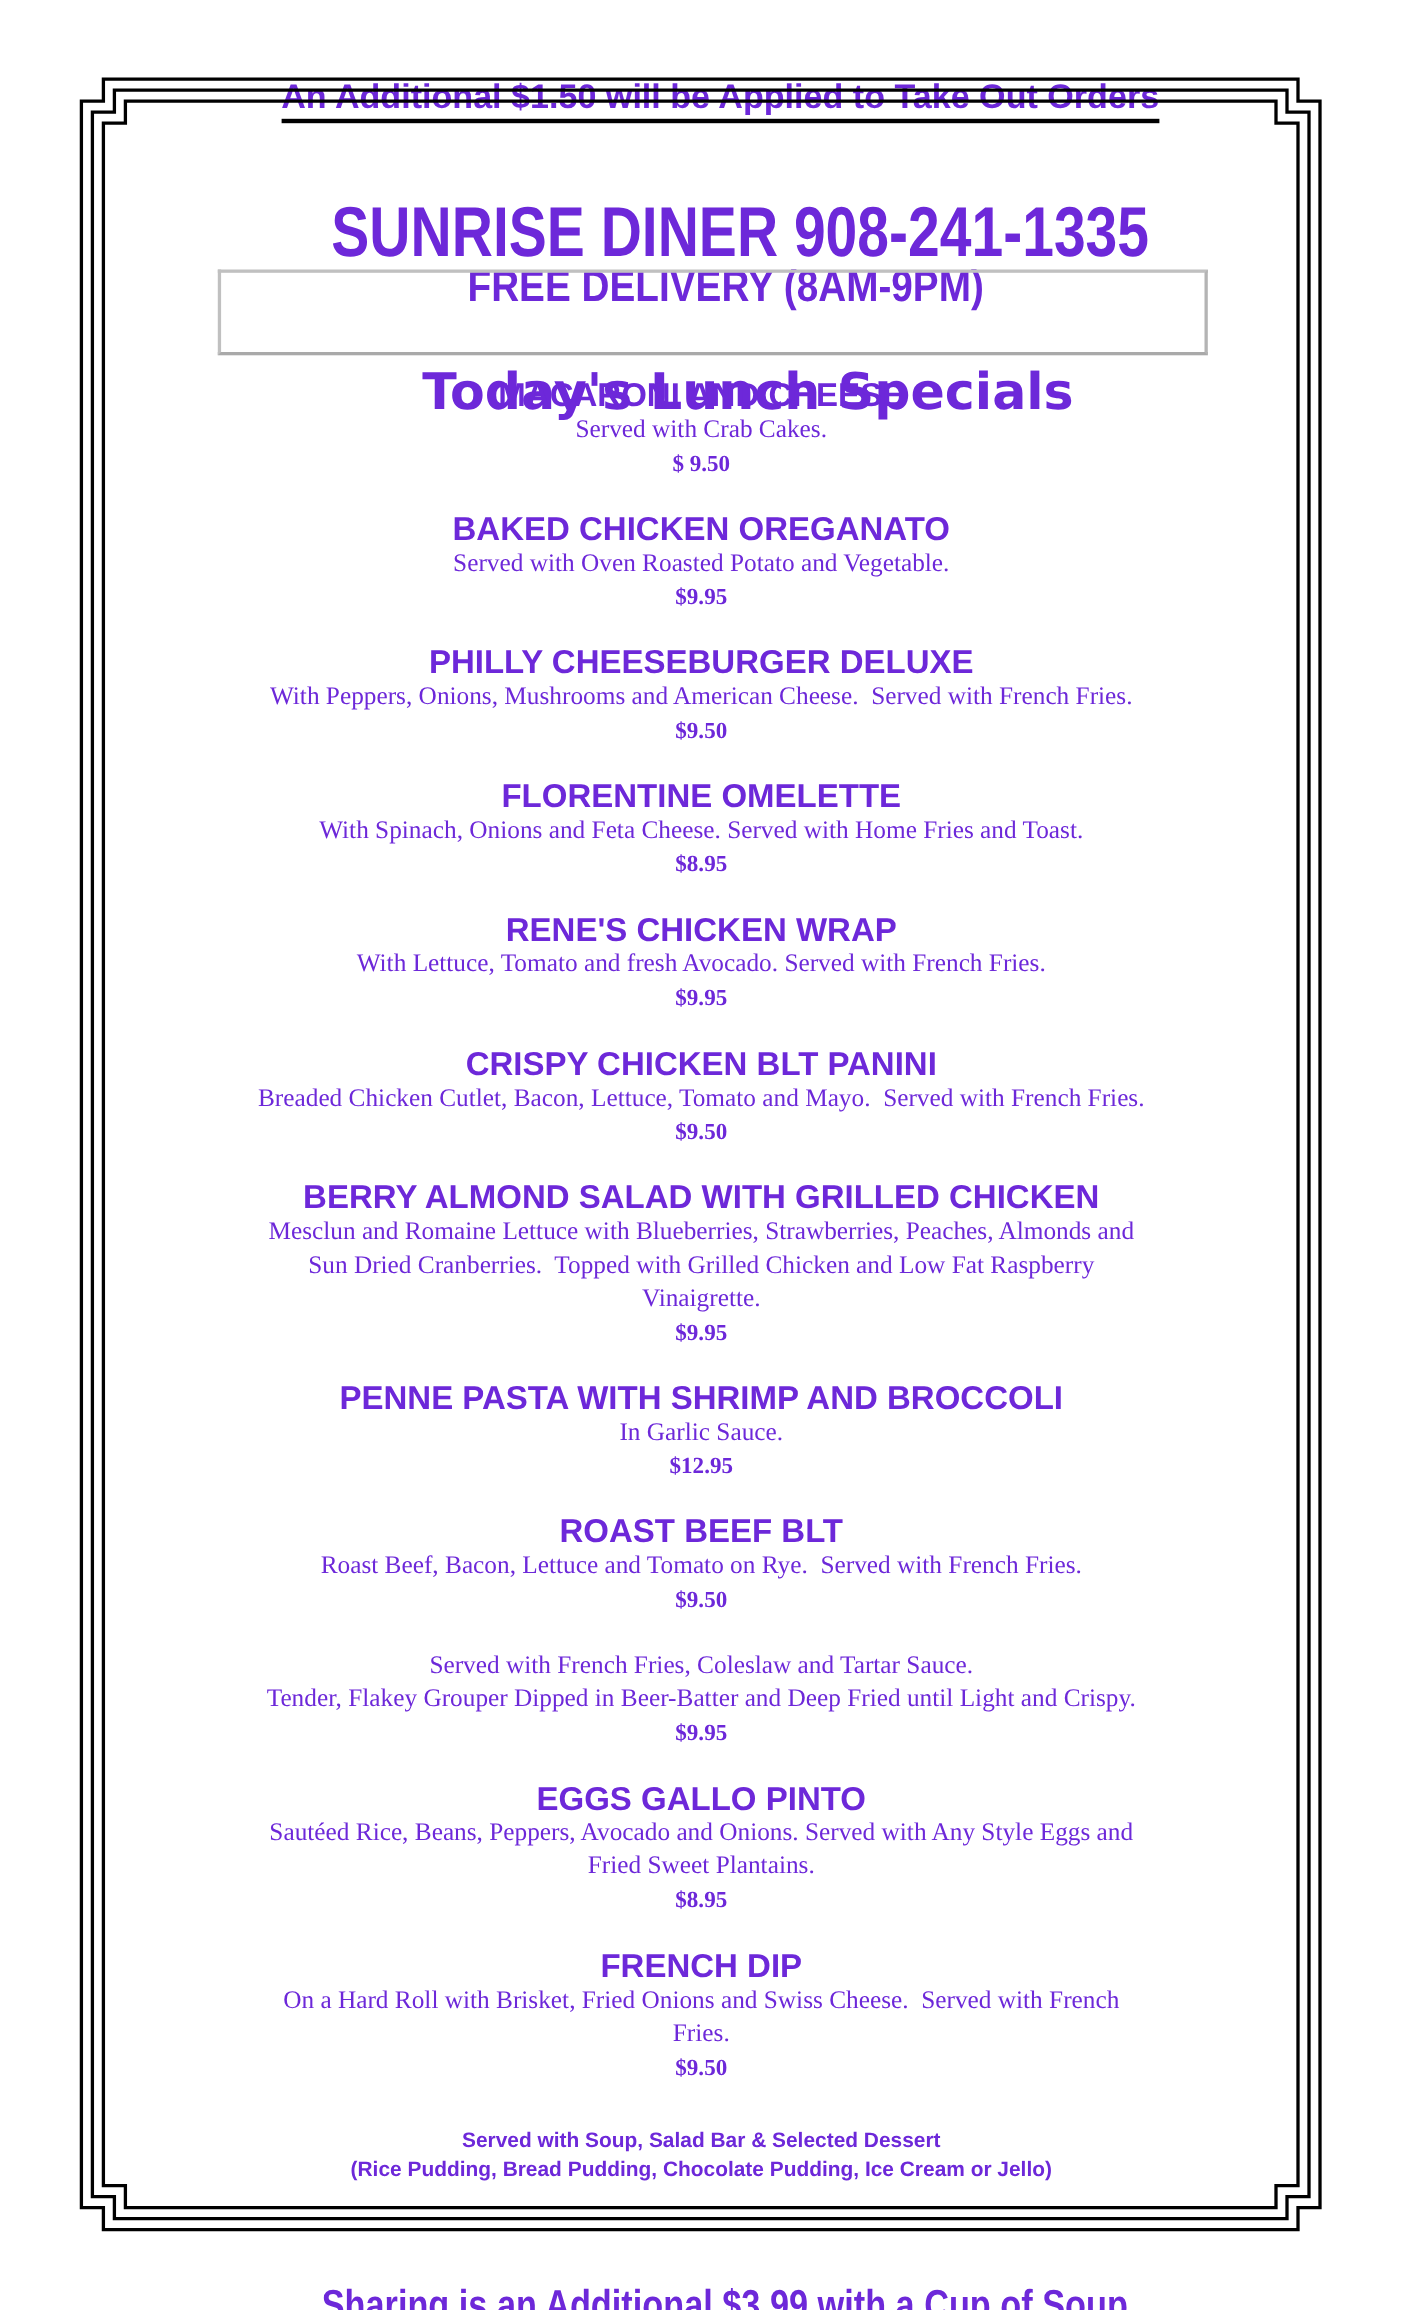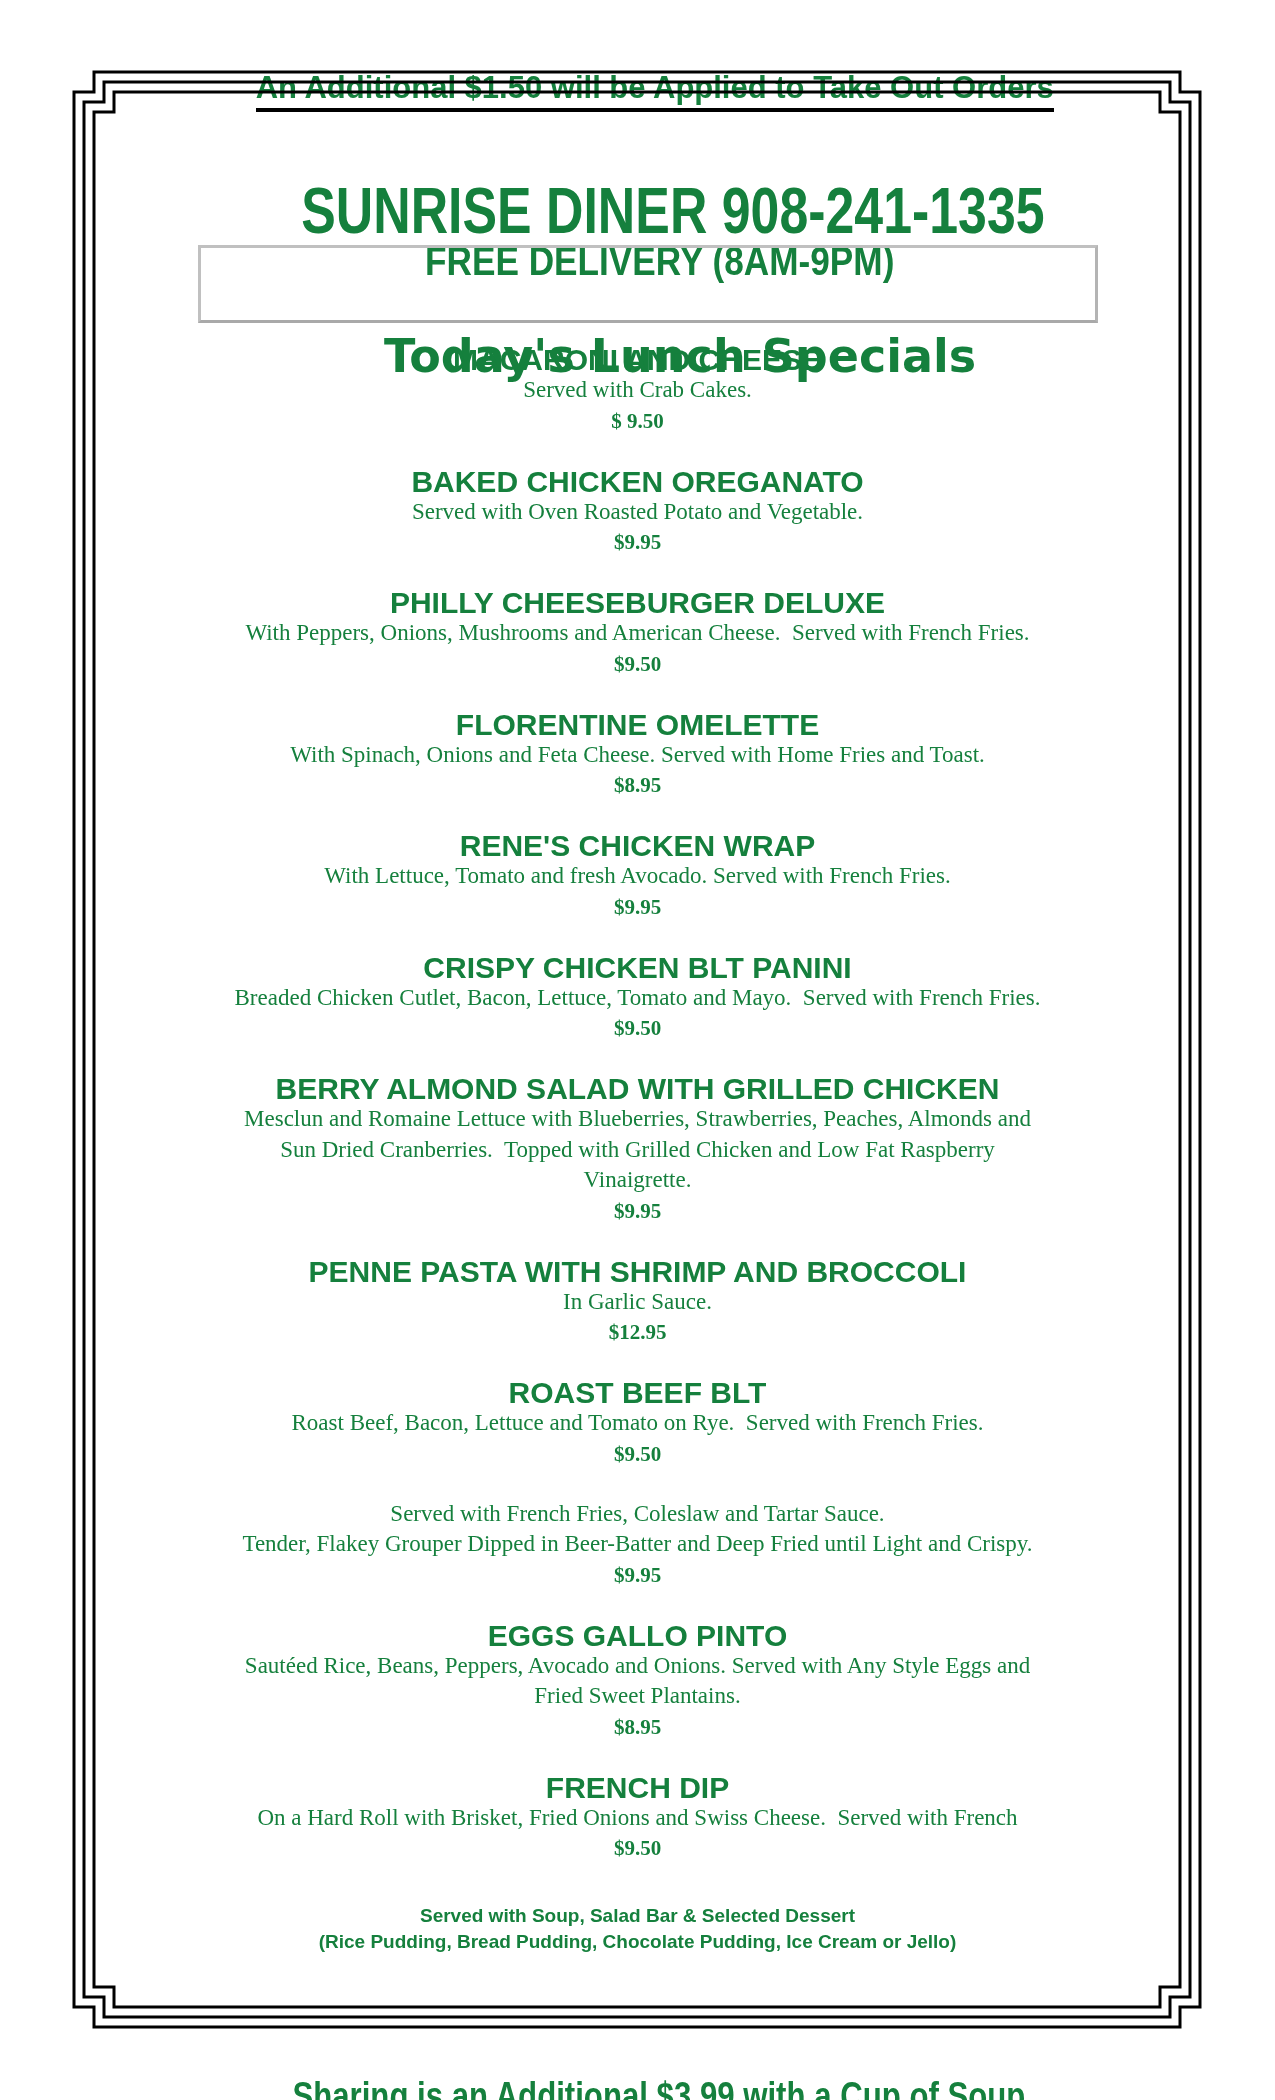--- a/index.html
+++ b/index.html
@@ -1,21 +1,21 @@
 <!DOCTYPE html>
 <html><head>
 <meta charset="utf-8">
 <style>
   html,body { margin:0; padding:0; background:#ffffff; }
   .page {
     position: relative;
     width: 1275px;
     height: 2100px;
     background: #ffffff;
-    color: #15803d;
+    color: #6d28d9;
     font-family: "Liberation Sans", sans-serif;
     overflow: hidden;
   }
   .centered-line {
     position: absolute;
     left: 0;
     width: 1275px;
     text-align: center;
     white-space: pre;
   }
@@ -198,20 +198,21 @@
             <div class="item-desc-line">Sautéed Rice, Beans, Peppers, Avocado and Onions. Served with Any Style Eggs and</div>
             <div class="item-desc-line">Fried Sweet Plantains.</div>
           </div>
     <div class="item-price">$8.95</div>
   </div>
 
   <div class="menu-item">
     <div class="item-name">FRENCH DIP</div>
     <div class="item-desc">
             <div class="item-desc-line">On a Hard Roll with Brisket, Fried Onions and Swiss Cheese.  Served with French</div>
+            <div class="item-desc-line">Fries.</div>
           </div>
     <div class="item-price">$9.50</div>
   </div>
 </div>
     <div class="footer-line1">Served with Soup, Salad Bar &amp; Selected Dessert</div>
     <div class="footer-line2">(Rice Pudding, Bread Pudding, Chocolate Pudding, Ice Cream or Jello)</div>
   </div>
 
   <div class="centered-line sharing">
     <span class="squeeze82">Sharing is an Additional $3.99 with a Cup of Soup</span>

